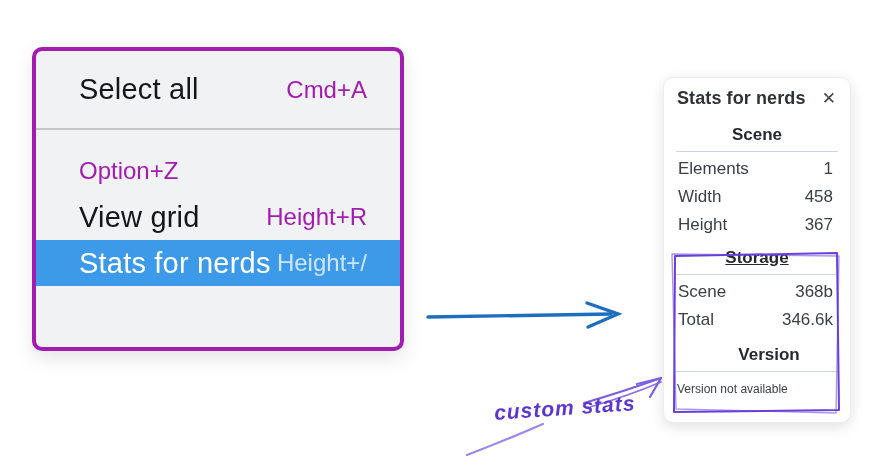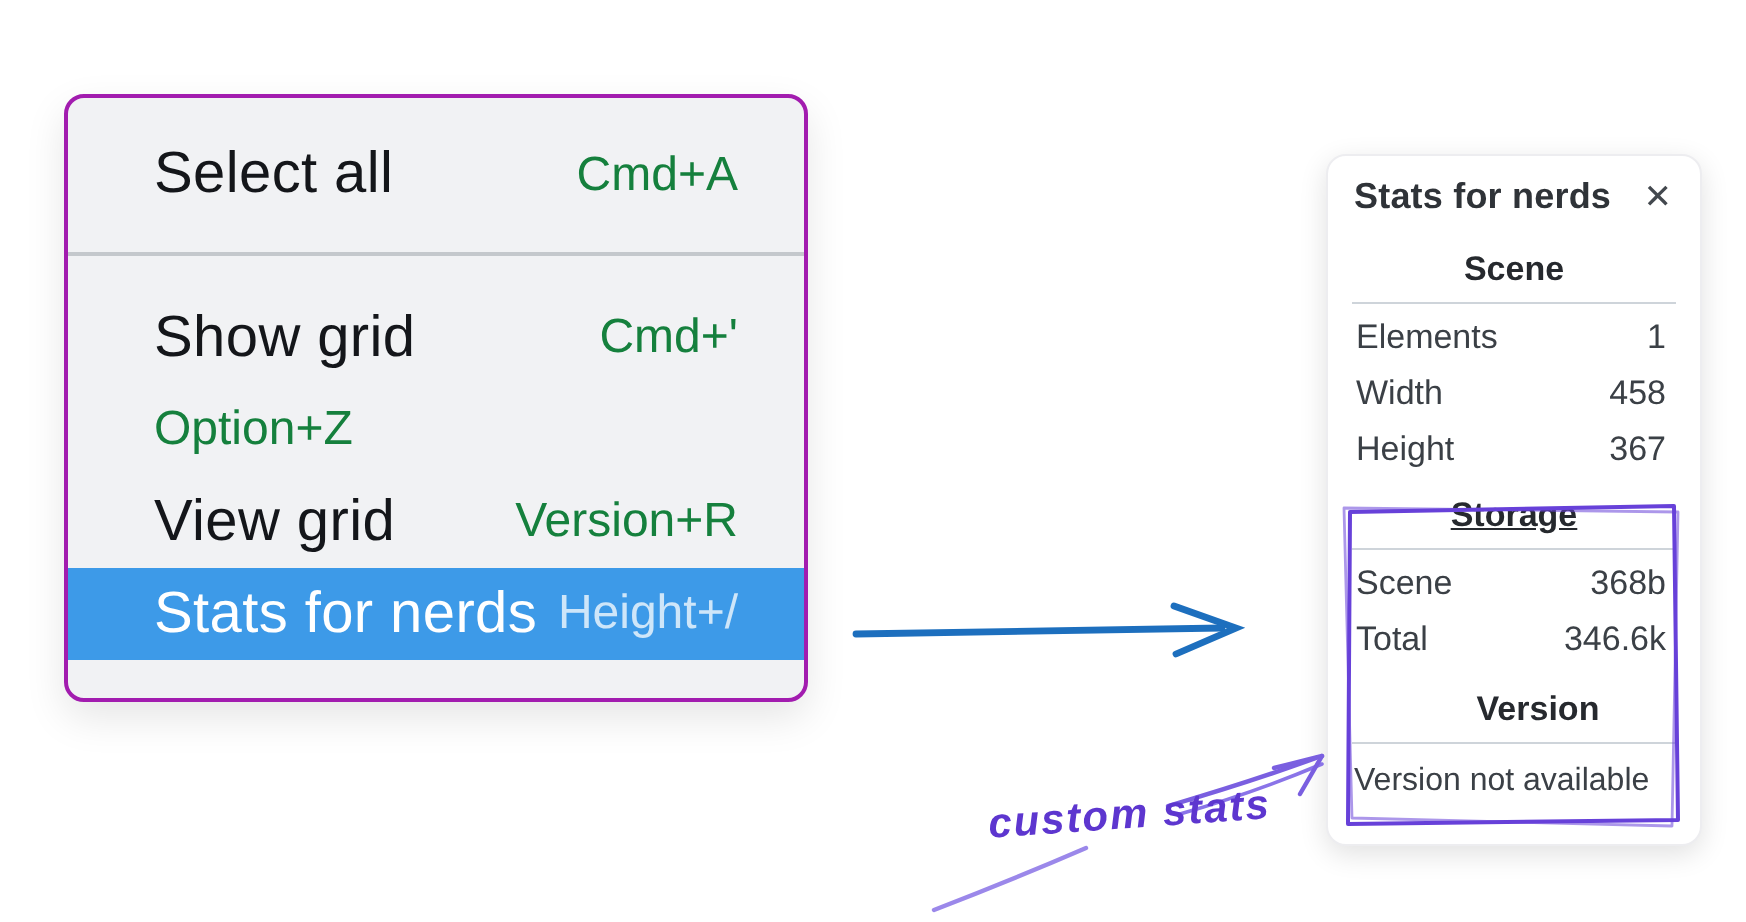--- a/index.html
+++ b/index.html
@@ -4,30 +4,30 @@
 <style>
   html,body{margin:0;padding:0;background:#ffffff;}
   .stage{
     position:relative;width:873px;height:461px;background:#ffffff;overflow:hidden;
     font-family:"Liberation Sans", sans-serif;
   }
 
   
   .menu{
     position:absolute;left:32px;top:47px;width:372px;height:304px;
-    background:#f1f2f4;border:2px solid #a21caf;border-radius:10px;
+    background:#f1f2f4;border:4px solid #a21caf;border-radius:10px;
     box-sizing:border-box;box-shadow:0 8px 20px rgba(0,0,0,.10);text-align:right;
   }
   .menu-row{
     display:flex;align-items:center;justify-content:space-between;
     padding:0 33px 0 43px;height:46px;cursor:default;
   }
   .menu-row.big{height:77px;}
   .mi-label{font-size:29px;color:#14161a;letter-spacing:.2px;}
-  .mi-short{font-size:24px;color:#15803d;}
+  .mi-short{font-size:24px;color:#a21caf;}
   .menu-sep{height:2px;background:#c4c8cc;}
   .menu-group{padding-top:18px;}
   .menu-row.active{background:#3d9ae8;}
   .menu-row.active .mi-label{color:#ffffff;font-weight:500;}
   .menu-row.active .mi-short{color:rgba(255,255,255,.75);}
 
   
   .panel{
     position:absolute;left:663px;top:77px;width:188px;height:346px;
     background:#ffffff;border:1px solid #ededf0;border-radius:10px;
@@ -45,21 +45,21 @@
   }
   .sec-head.first{margin-top:16px;}
   .sec-head.mid{margin-top:9px;text-decoration:underline;}
   .sec-head.ver{margin-top:11px;padding-left:24px;}
   .divider{height:1px;background:#ced4da;margin:6px 12px 3px 12px;}
   .stat-row{
     display:flex;justify-content:space-between;align-items:center;
     padding:0 17px 0 14px;height:28px;font-size:17px;color:#3b4046;
   }
   .stat-row .val{color:#3b4046;}
-  .note{padding:7px 14px 0 13px;font-size:16px;color:#3b4046;}
+  .note{padding:7px 14px 0 13px;font-size:12px;color:#3b4046;}
 
   
   .overlay{position:absolute;left:0;top:0;width:873px;height:461px;pointer-events:none;z-index:5;}
   .annotation-text{
     position:absolute;left:494px;top:396px;z-index:6;
     font-family:cursive, sans-serif;font-size:21px;font-weight:700;font-style:italic;
     color:#5d36cf;letter-spacing:1px;transform:rotate(-4deg);white-space:nowrap;
   }
 </style>
 </head>
@@ -68,29 +68,25 @@
 <div class="stage">
 
   <div class="menu">
     <div class="menu-row big">
       <span class="mi-label">Select all</span>
       <span class="mi-short">Cmd+A</span>
     </div>
     <div class="menu-sep"></div>
     <div class="menu-group">
       <div class="menu-row">
-        <span class="mi-label">Show grid</span>
-        <span class="mi-short">Cmd+'</span>
-      </div>
-      <div class="menu-row">
         <span class="mi-short">Option+Z</span>
       </div>
       <div class="menu-row">
         <span class="mi-label">View grid</span>
-        <span class="mi-short">Version+R</span>
+        <span class="mi-short">Height+R</span>
       </div>
       <div class="menu-row active">
         <span class="mi-label">Stats for nerds</span>
         <span class="mi-short">Height+/</span>
       </div>
     </div>
   </div>
 
   <div class="panel">
     <div class="panel-head">

